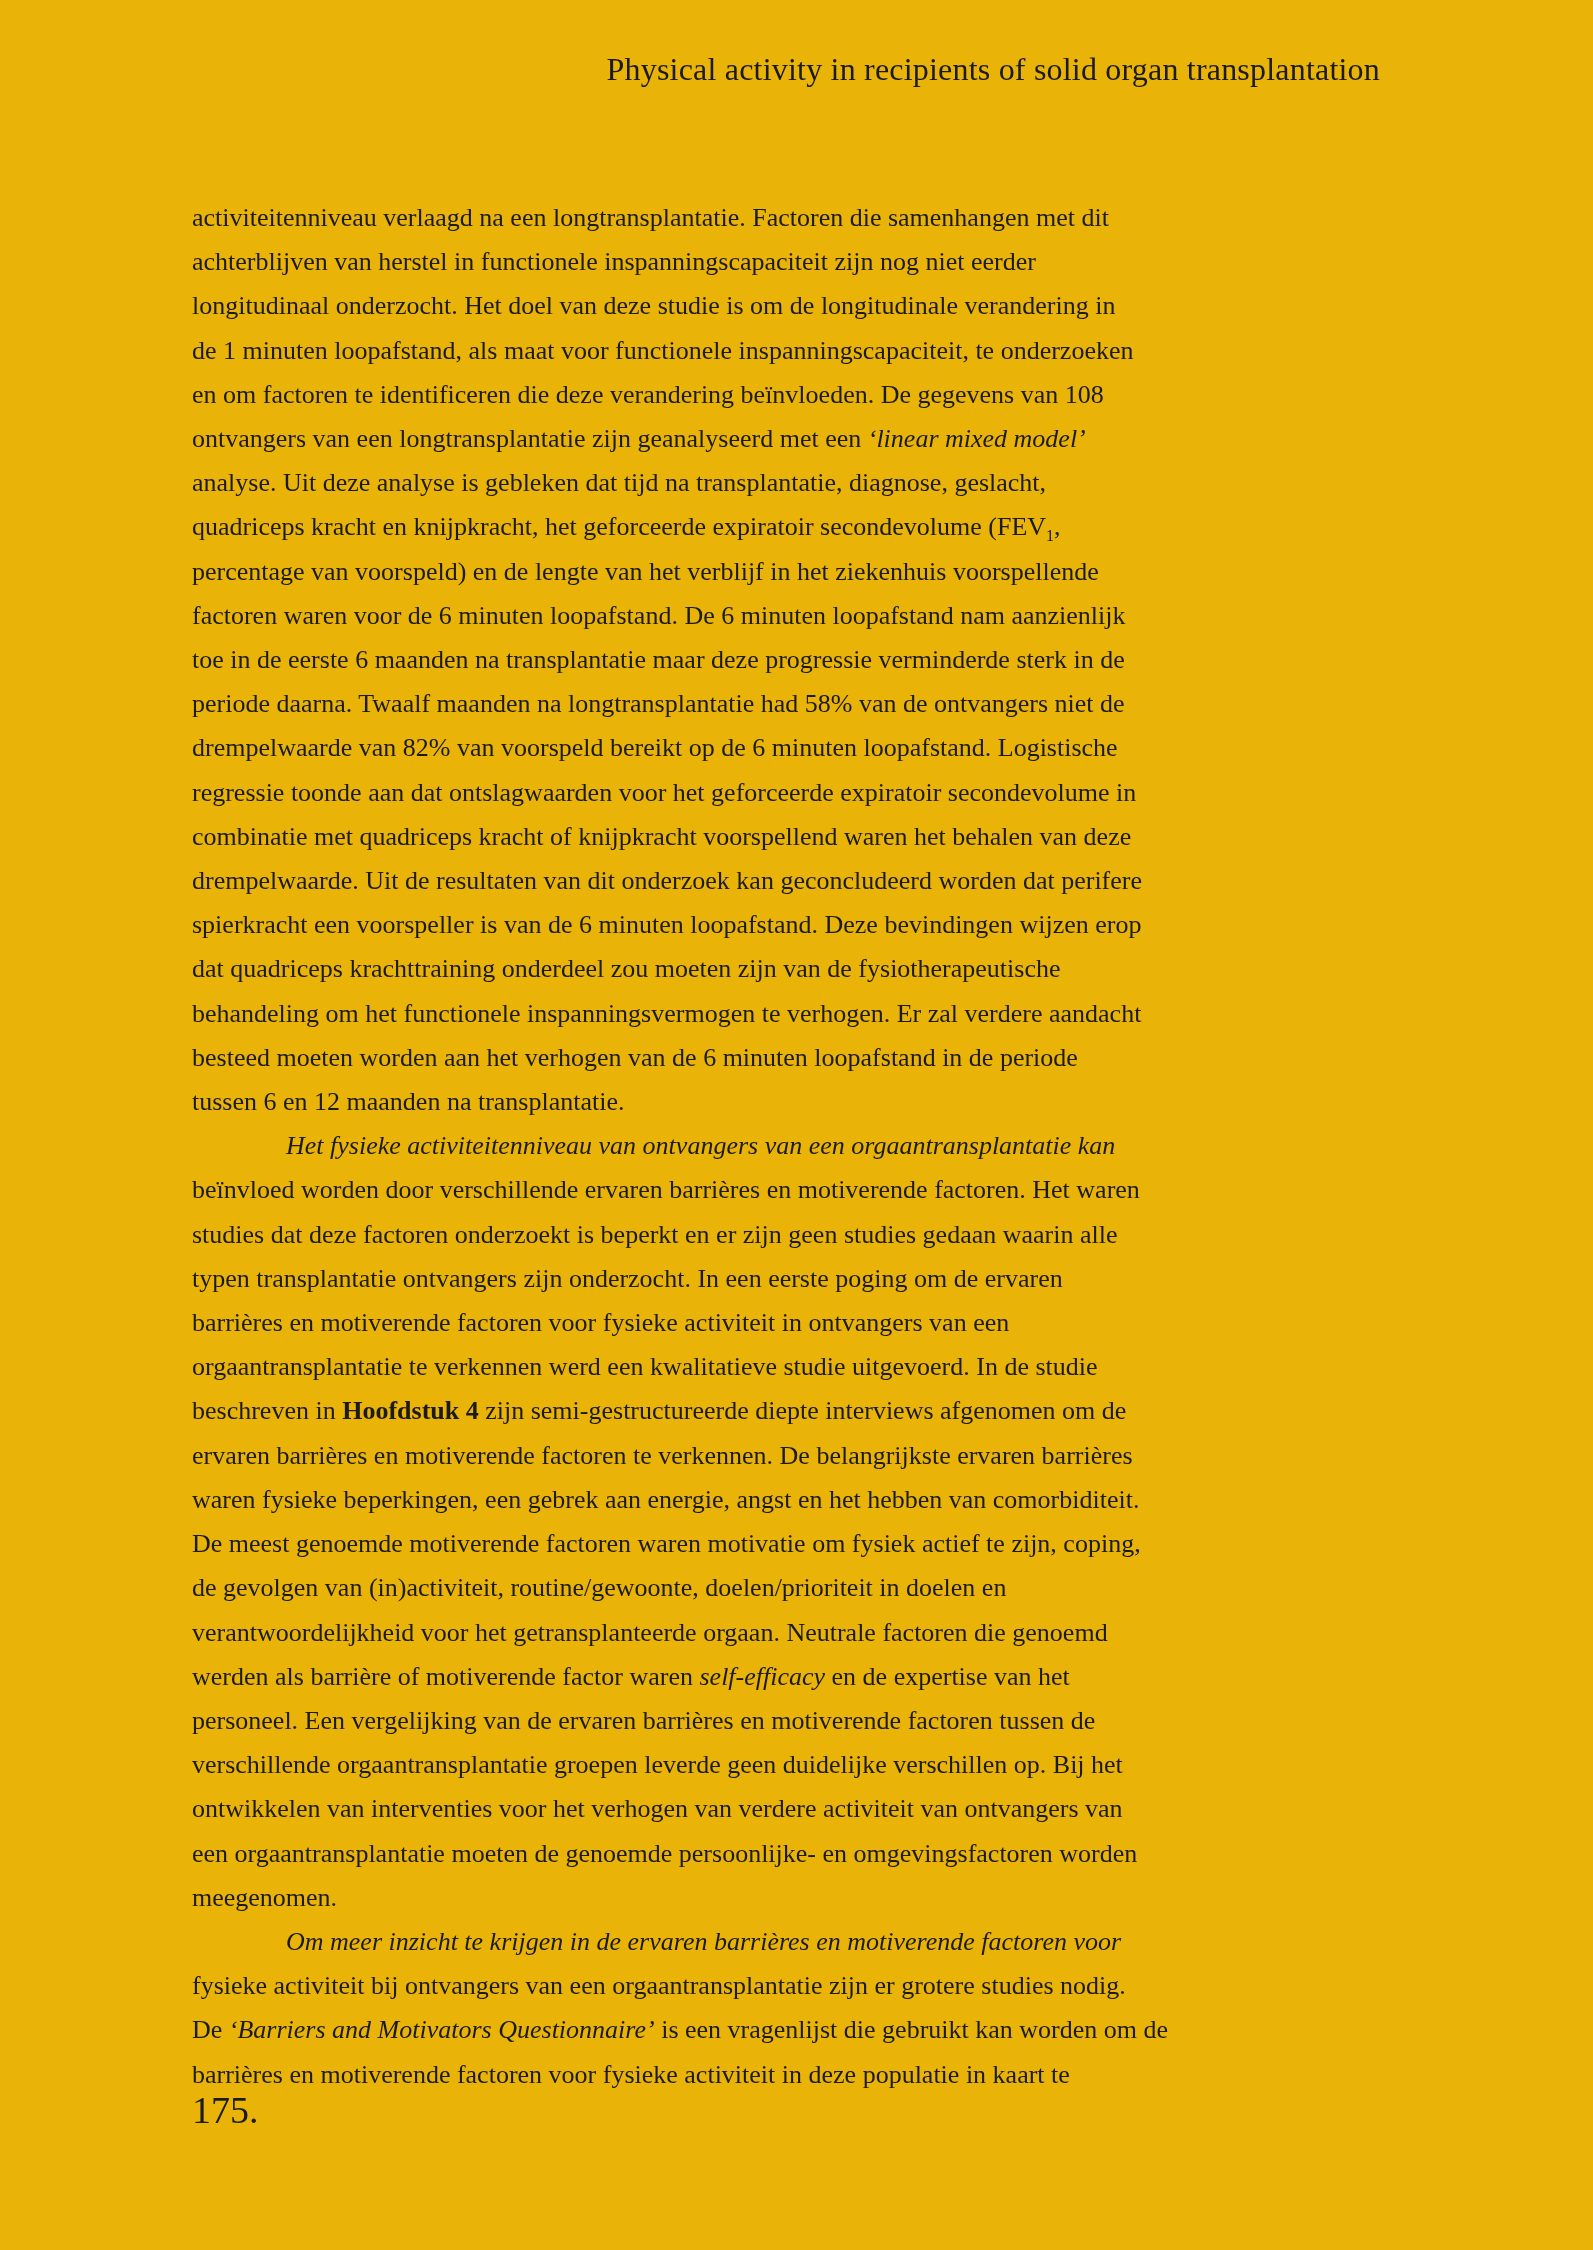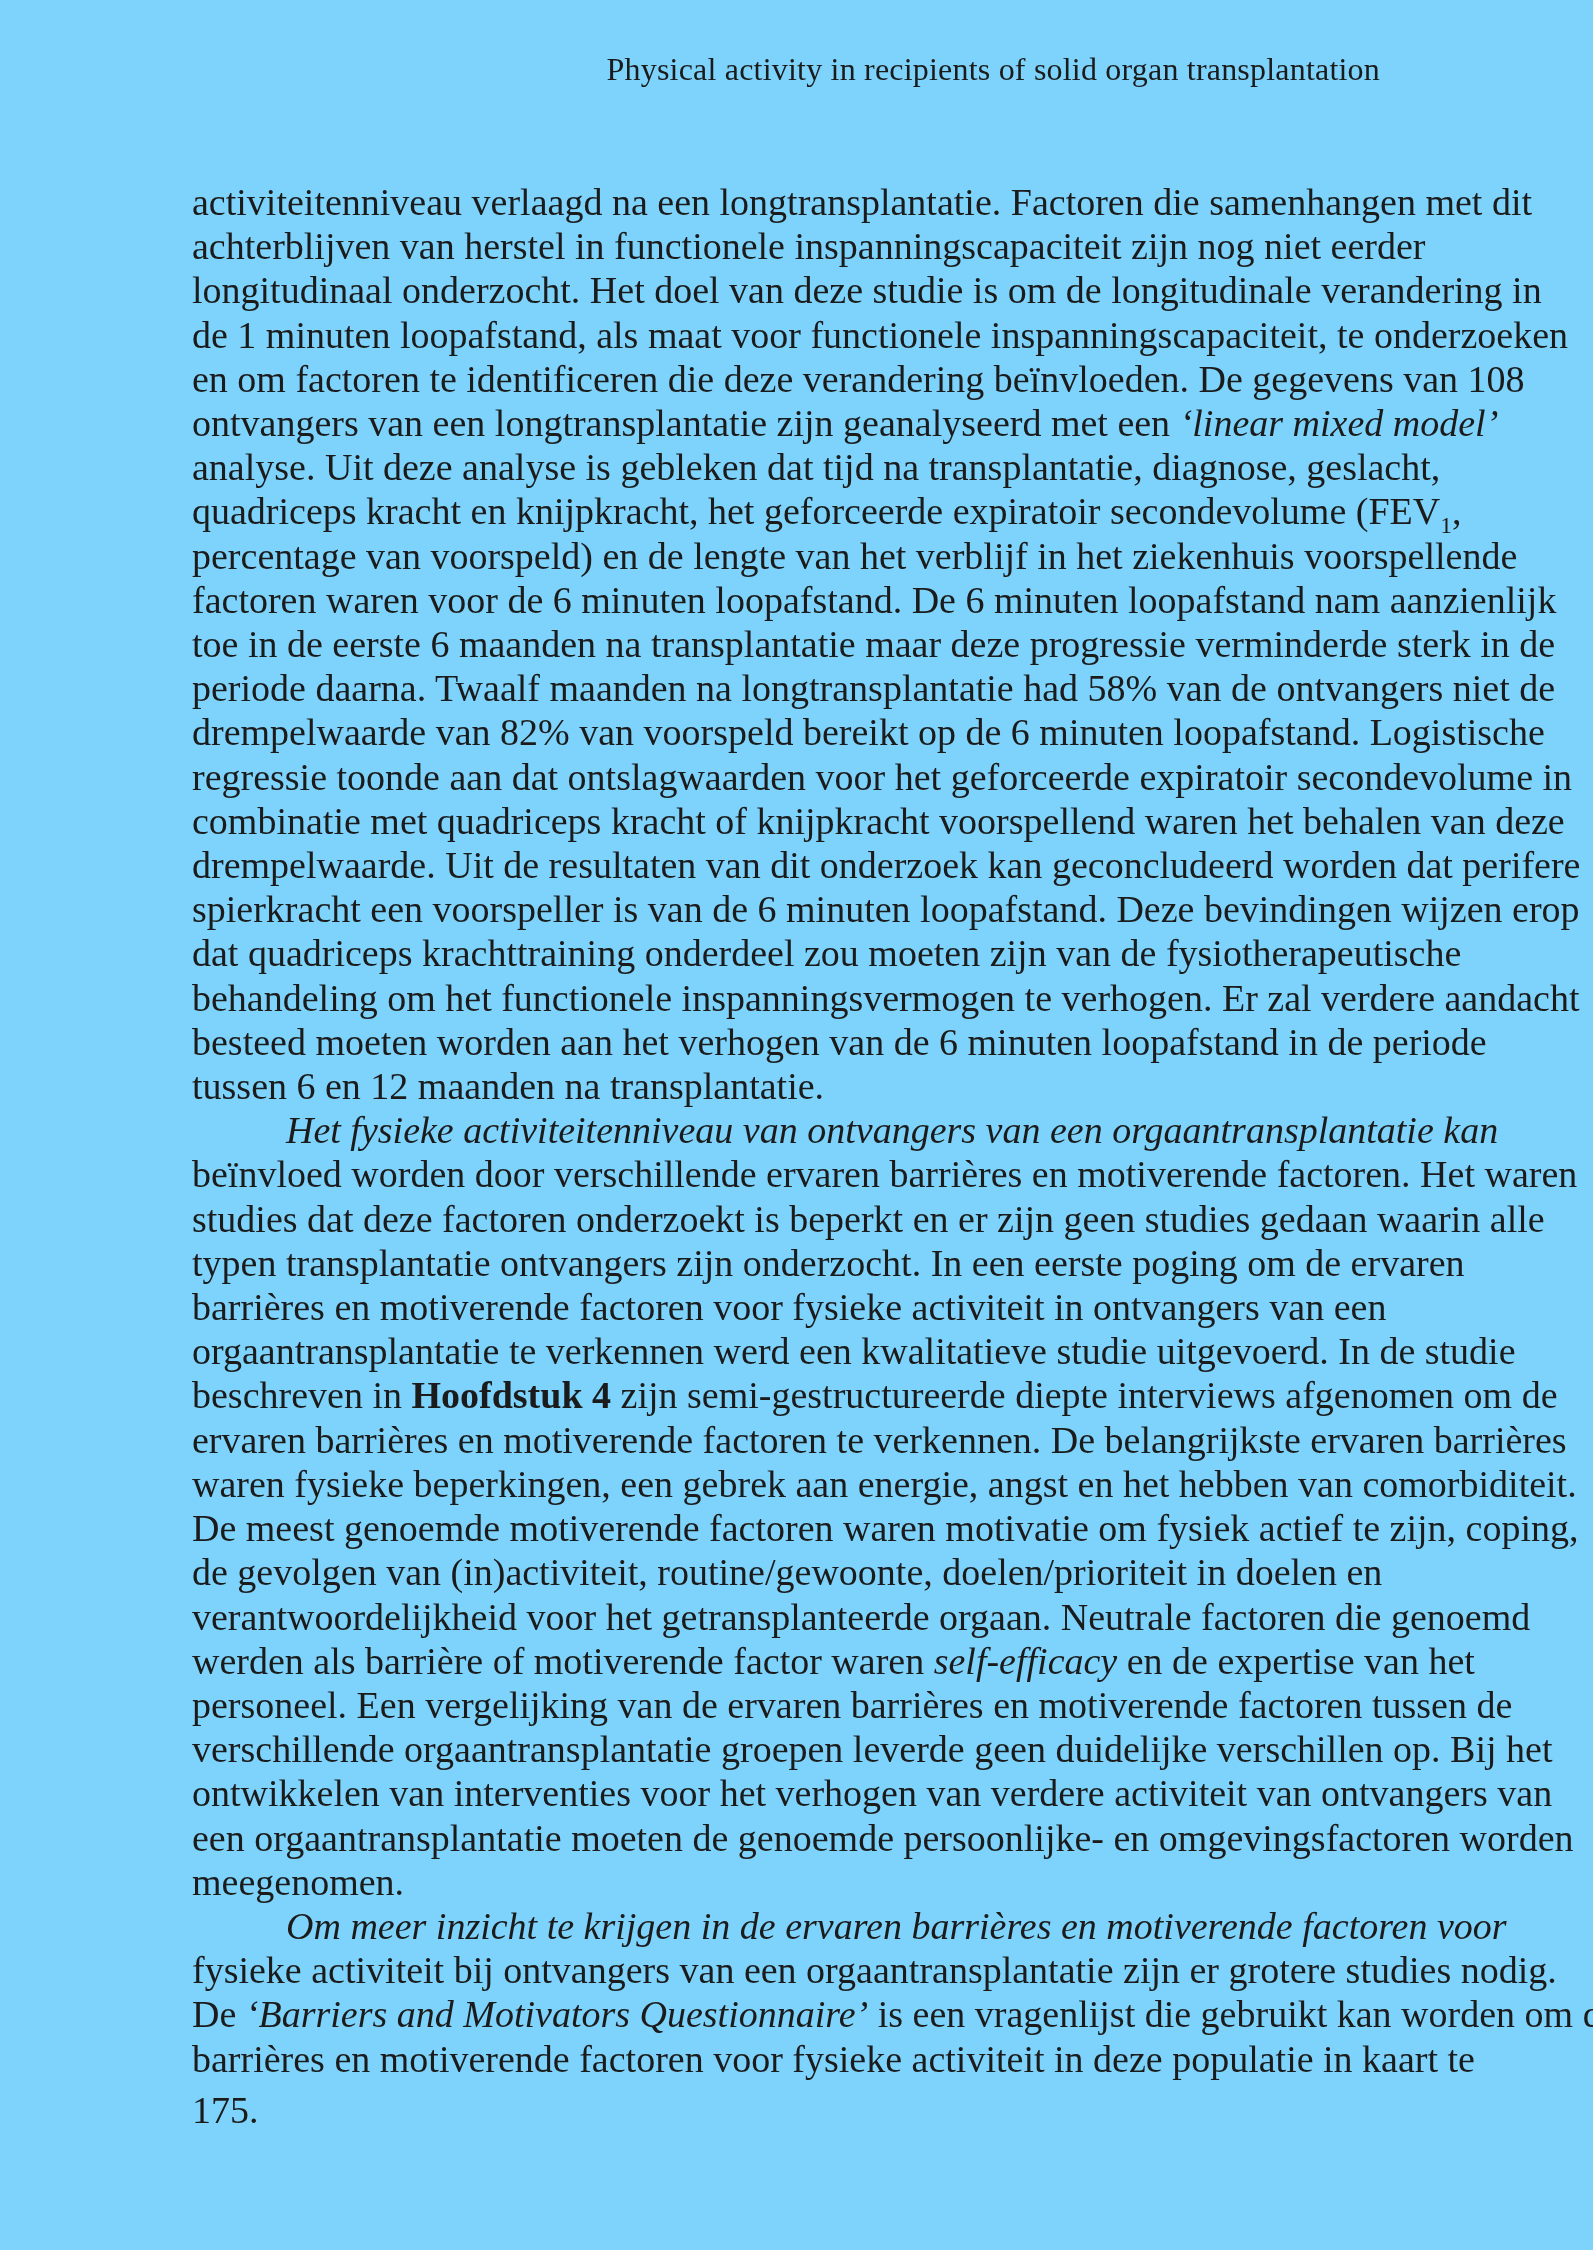--- a/index.html
+++ b/index.html
@@ -1,41 +1,41 @@
 <!DOCTYPE html>
 <html><head>
 <meta charset="utf-8">
 <style>
   html, body { margin: 0; padding: 0; background: #ffffff; }
   .page {
     position: relative;
     width: 1593px;
     height: 2250px;
-    background: #7dd3fc;
+    background: #eab308;
     font-family: "Liberation Serif", serif;
     color: #1b1b1b;
     overflow: hidden;
   }
   .header {
     position: absolute;
     top: 50px;
     left: 192px;
     width: 1188px;
     text-align: right;
     font-size: 32px;
     line-height: 38px;
     letter-spacing: 0.2px;
     white-space: nowrap;
   }
   .body-text {
     position: absolute;
-    top: 180px;
+    top: 196px;
     left: 192px;
     width: 1240px;
-    font-size: 38px;
+    font-size: 26px;
     line-height: 44.2px;
   }
   .line { white-space: nowrap; }
   .indent { padding-left: 94px; font-style: italic; }
   .i { font-style: italic; }
   .b { font-weight: bold; }
   .sub { vertical-align: sub; font-size: 0.62em; line-height: 0; }
   .pagenum {
     position: absolute;
     top: 2088px;

